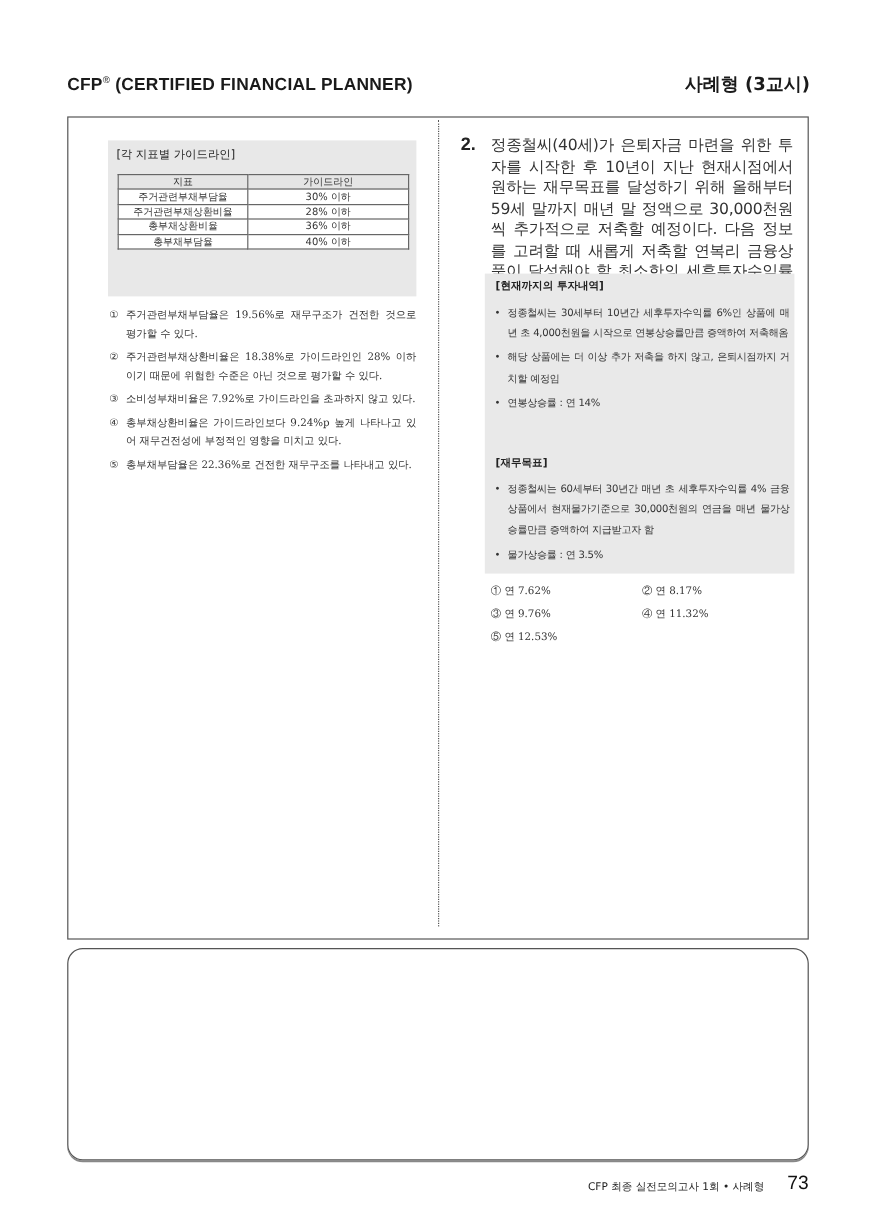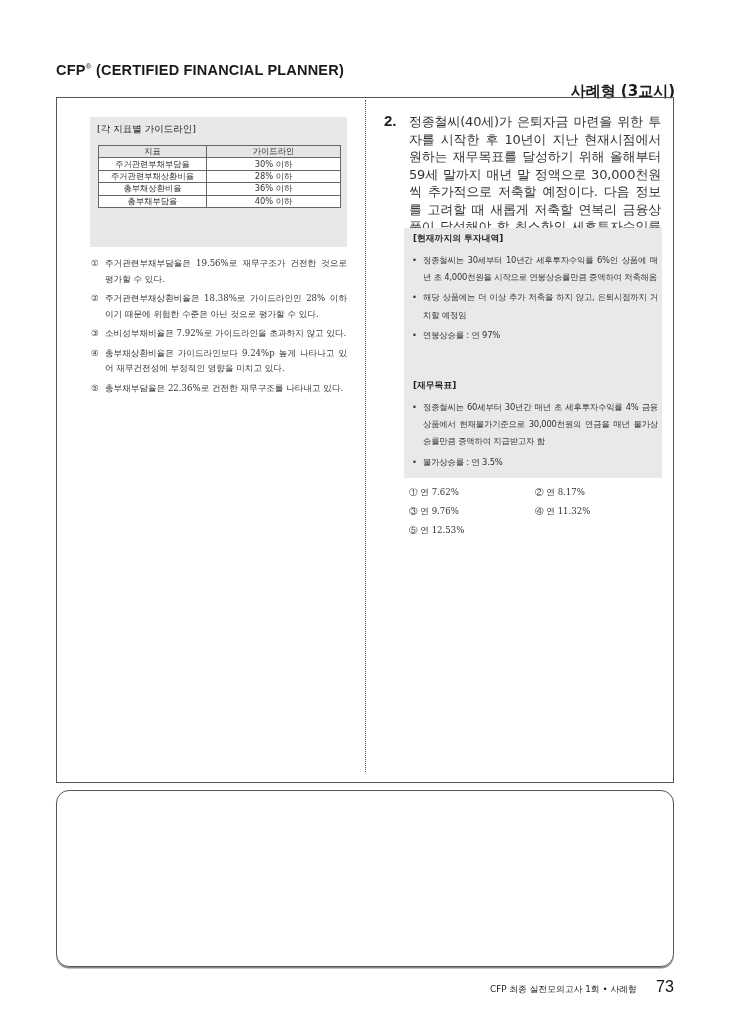--- a/index.html
+++ b/index.html
@@ -7,21 +7,21 @@
     body { position: relative; font-family: "DejaVu Sans", sans-serif; color: #222; }
 
     .header-left {
       position: absolute; left: 56px; top: 62px;
       font-family: "Liberation Sans", sans-serif; font-size: 14.5px; font-weight: bold; color: #1a1a1a;
       letter-spacing: 0.2px;
     }
     .header-left sup { font-size: 8px; font-weight: normal; vertical-align: 6px; }
     .header-right {
       position: absolute; right: 56px; top: 61px;
-      font-size: 15px; font-weight: bold; color: #1a1a1a; margin-top: 21px;
+      font-size: 15px; font-weight: bold; color: #1a1a1a;
     }
 
     .main-frame {
       position: absolute; left: 56px; top: 97px; width: 618px; height: 686px;
       border: 1.2px solid #555;
     }
     .divider {
       position: absolute; left: 365px; top: 100px; height: 672px; width: 0;
       border-left: 1px dotted #555;
     }
@@ -155,21 +155,21 @@
 </div>
 
 <div class="q-num">2.</div>
 <div class="q-text">정종철씨(40세)가 은퇴자금 마련을 위한 투자를 시작한 후 10년이 지난 현재시점에서 원하는 재무목표를 달성하기 위해 올해부터 59세 말까지 매년 말 정액으로 30,000천원씩 추가적으로 저축할 예정이다. 다음 정보를 고려할 때 새롭게 저축할 연복리 금융상품이 달성해야 할 최소한의 세후투자수익률로 가장 적절한 것을 고르시오.</div>
 
 <div class="info-box">
   <div class="info-section-title" style="top:5px;">[현재까지의 투자내역]</div>
   <div class="info-bullets" style="top:24px;">
     <div class="bullet">정종철씨는 30세부터 10년간 세후투자수익률 6%인 상품에 매년 초 4,000천원을 시작으로 연봉상승률만큼 증액하여 저축해옴</div>
     <div class="bullet">해당 상품에는 더 이상 추가 저축을 하지 않고, 은퇴시점까지 거치할 예정임</div>
-    <div class="bullet">연봉상승률 : 연 97%</div>
+    <div class="bullet">연봉상승률 : 연 14%</div>
   </div>
   <div class="info-section-title" style="top:152px;">[재무목표]</div>
   <div class="info-bullets" style="top:171px;">
     <div class="bullet">정종철씨는 60세부터 30년간 매년 초 세후투자수익률 4% 금융상품에서 현재물가기준으로 30,000천원의 연금을 매년 물가상승률만큼 증액하여 지급받고자 함</div>
     <div class="bullet">물가상승률 : 연 3.5%</div>
   </div>
 </div>
 
 <div class="answers">
   <div class="ans" style="left:0; top:0;">

